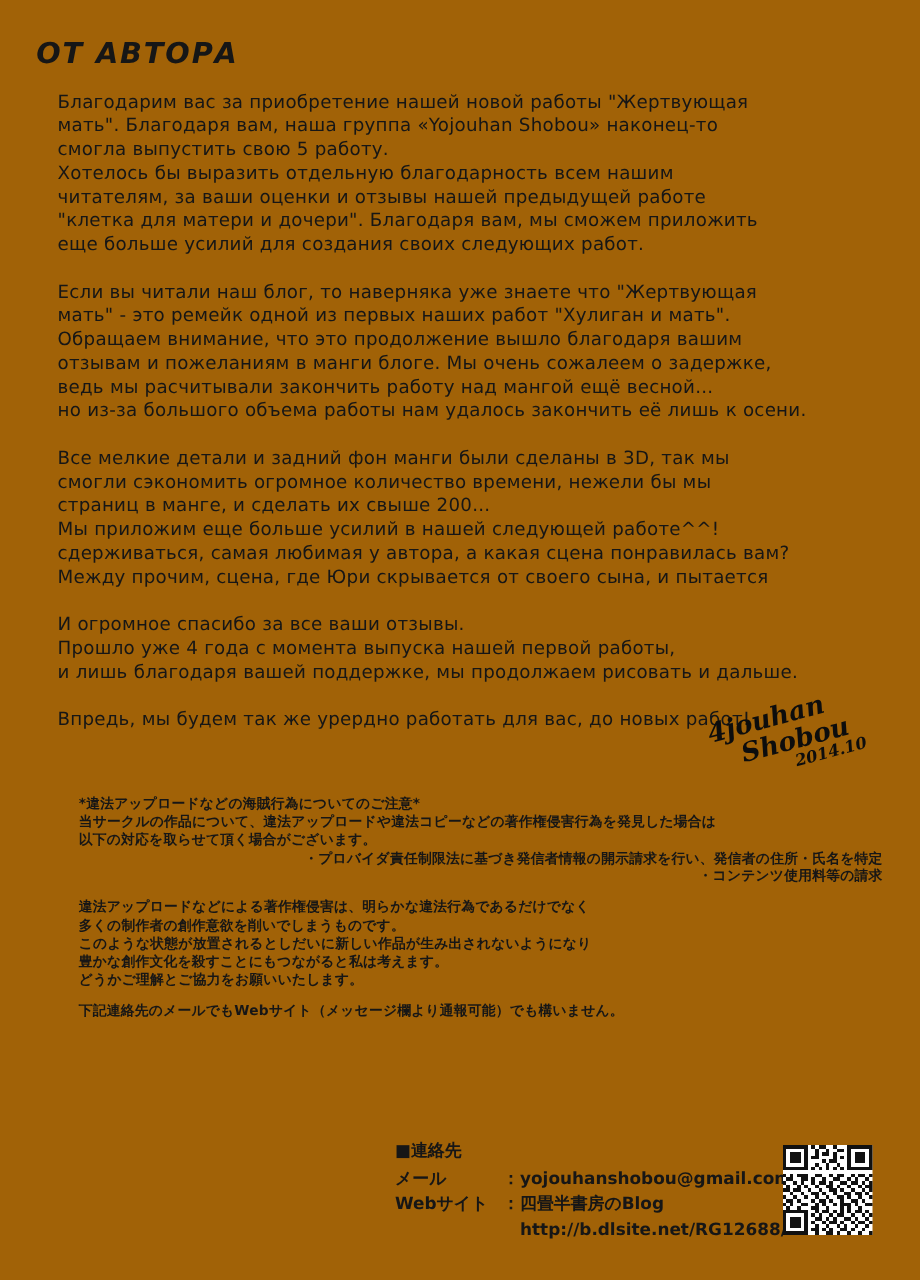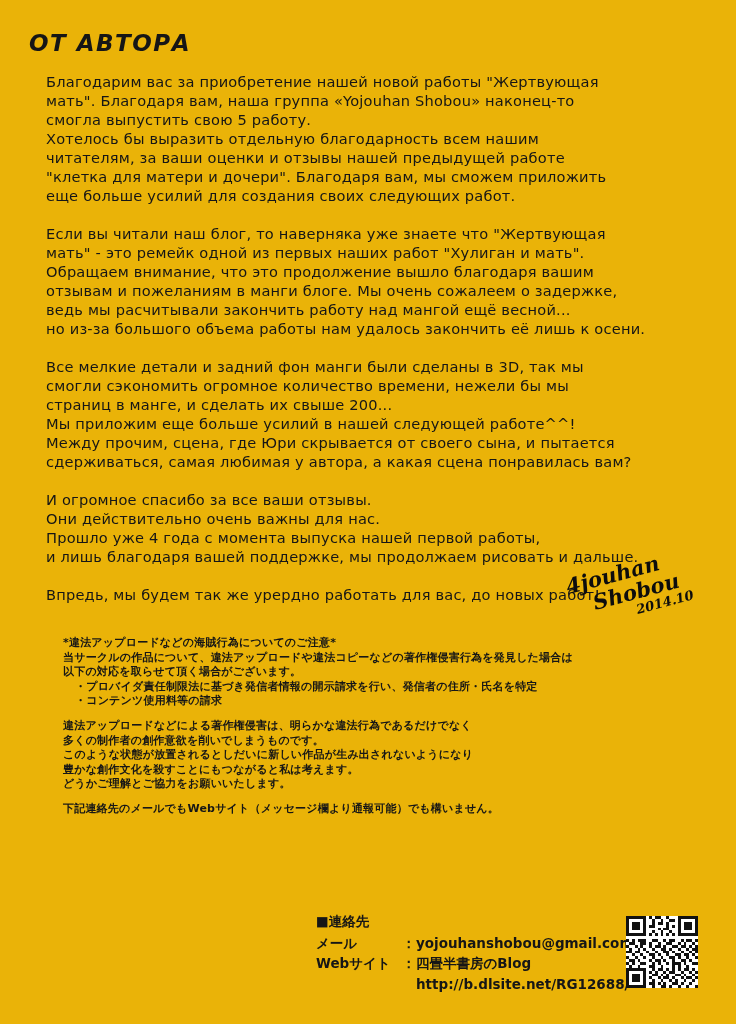--- a/index.html
+++ b/index.html
@@ -1,19 +1,19 @@
 <!DOCTYPE html>
 <html><head>
 <meta charset="utf-8">
 <style>
   html,body{margin:0;padding:0;background:#e8e8e8;}
   .page{
     position:relative;
     width:736px;height:1024px;
-    background:#eab308;
+    background:#a16207;
     color:#161616;
     font-family:"DejaVu Sans",sans-serif;
     overflow:hidden;
     box-sizing:border-box;
   }
   
   .title{
     position:absolute;top:30px;left:29px;
     font-size:23px;font-weight:bold;font-style:italic;
     letter-spacing:1.5px;
@@ -36,21 +36,21 @@
   .signature .sig1{font-size:21px;}
   .signature .sig2{font-size:21px;margin-left:22px;margin-top:-3px;}
   .signature .sig3{font-size:13px;margin-left:62px;margin-top:-2px;}
   
   .jp-block{
     position:absolute;top:636px;left:63px;right:30px;
     font-size:11px;line-height:14.6px;font-weight:bold;
     letter-spacing:.2px;
   }
   .jp-block .jp-para{margin:0 0 10px 0;}
-  .jp-block .bullet{margin-left:12px;}
+  .jp-block .bullet{margin-left:12px;text-align:right;}
   .warning-block{margin-top:14px;}
   
   .contact{
     position:absolute;top:911px;left:304px;
     font-size:13.5px;line-height:20.5px;font-weight:bold;margin-left:12px;
   }
   .contact .c-header{margin-bottom:1px;}
   .contact .c-row{display:flex;}
   .contact .c-label{width:86px;flex:0 0 86px;}
   .contact .c-colon{width:14px;flex:0 0 14px;}
@@ -84,26 +84,25 @@
       <div class="line">Обращаем внимание, что это продолжение вышло благодаря вашим</div>
       <div class="line">отзывам и пожеланиям в манги блоге. Мы очень сожалеем о задержке,</div>
       <div class="line">ведь мы расчитывали закончить работу над мангой ещё весной...</div>
       <div class="line">но из-за большого объема работы нам удалось закончить её лишь к осени.</div>
     </div>
     <div class="para">
       <div class="line">Все мелкие детали и задний фон манги были сделаны в 3D, так мы</div>
       <div class="line">смогли сэкономить огромное количество времени, нежели бы мы</div>
       <div class="line">страниц в манге, и сделать их свыше 200...</div>
       <div class="line">Мы приложим еще больше усилий в нашей следующей работе^^!</div>
+      <div class="line">сдерживаться, самая любимая у автора, а какая сцена понравилась вам?</div>
       <div class="line">Между прочим, сцена, где Юри скрывается от своего сына, и пытается</div>
-      <div class="line">сдерживаться, самая любимая у автора, а какая сцена понравилась вам?</div>
     </div>
     <div class="para">
       <div class="line">И огромное спасибо за все ваши отзывы.</div>
-      <div class="line">Они действительно очень важны для нас.</div>
       <div class="line">Прошло уже 4 года с момента выпуска нашей первой работы,</div>
       <div class="line">и лишь благодаря вашей поддержке, мы продолжаем рисовать и дальше.</div>
     </div>
     <div class="para">
       <div class="line">Впредь, мы будем так же урердно работать для вас, до новых работ!</div>
     </div>
   </div>
 
   <div class="signature">
     <div class="sig1">4jouhan</div>

